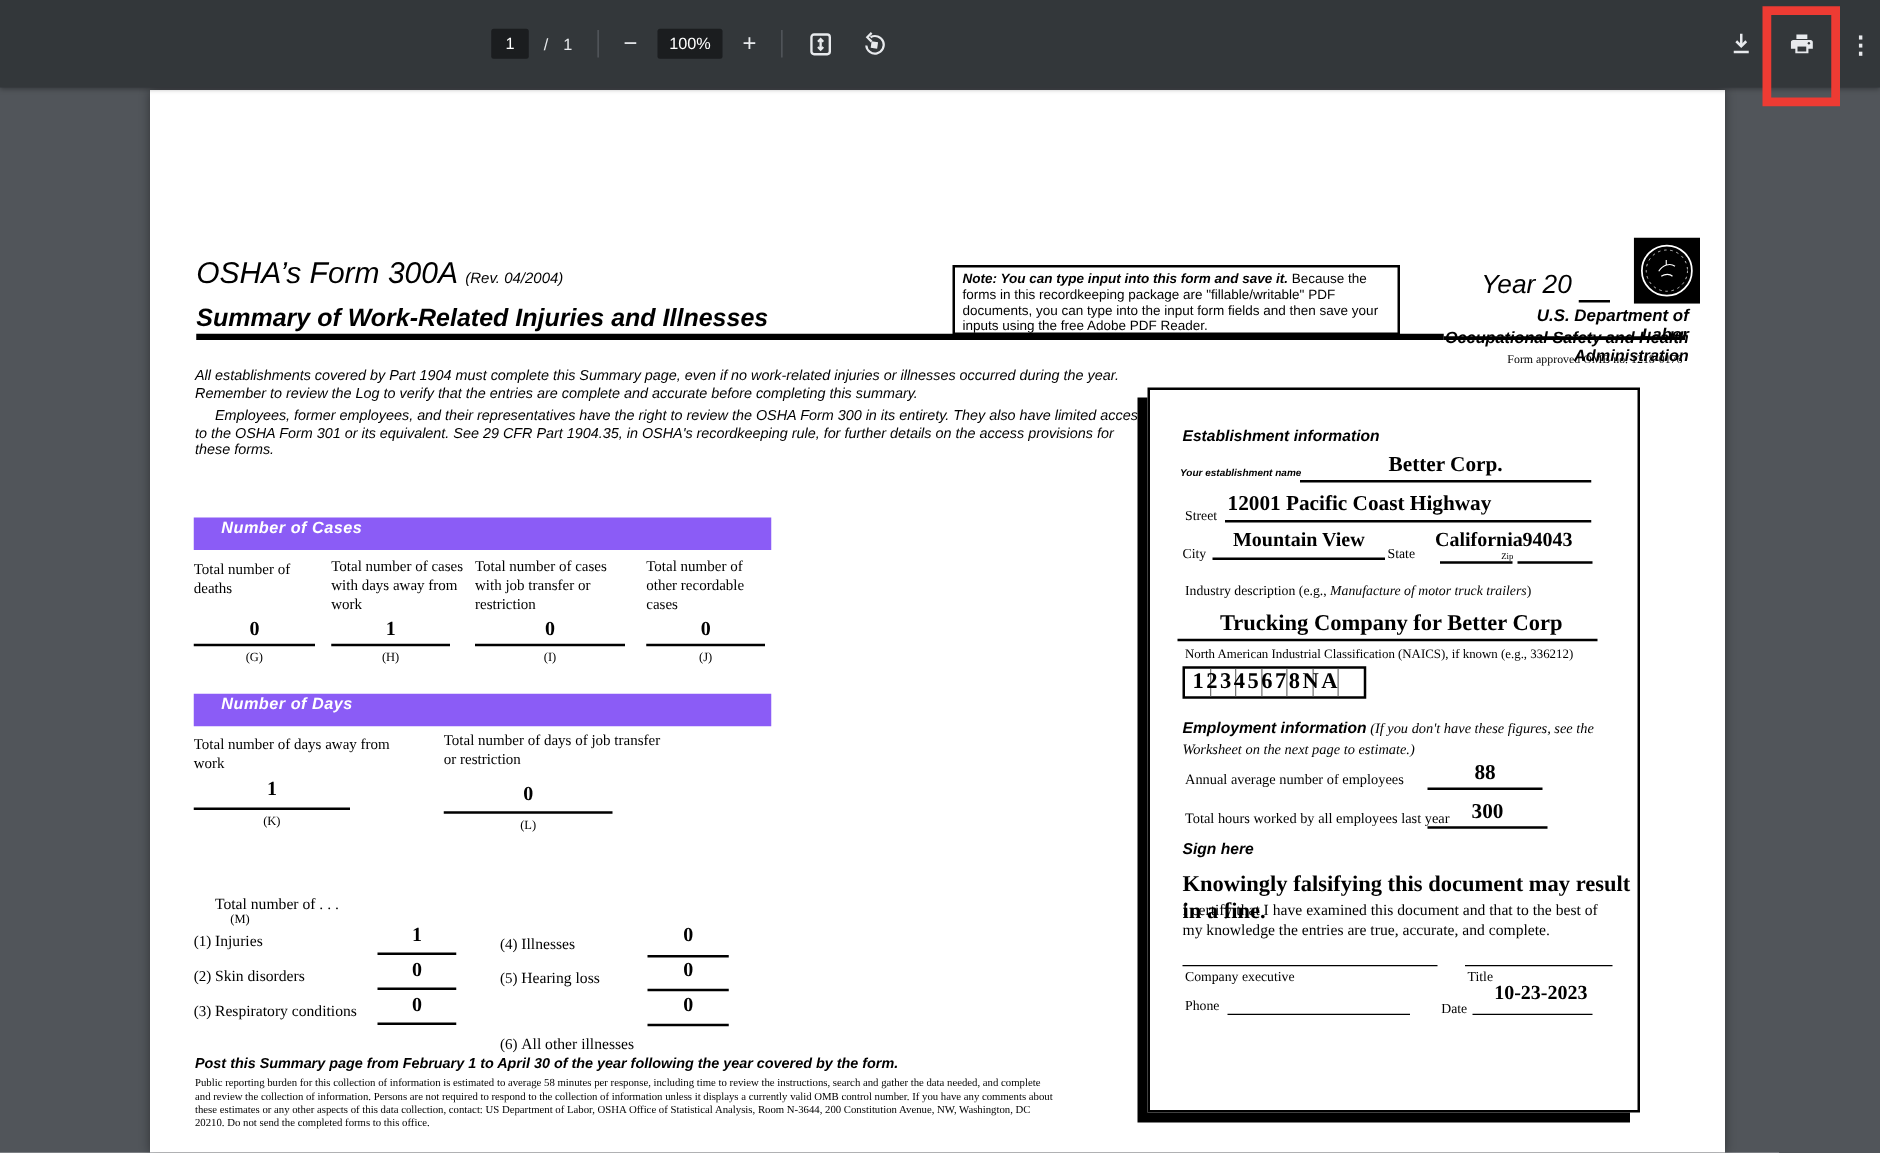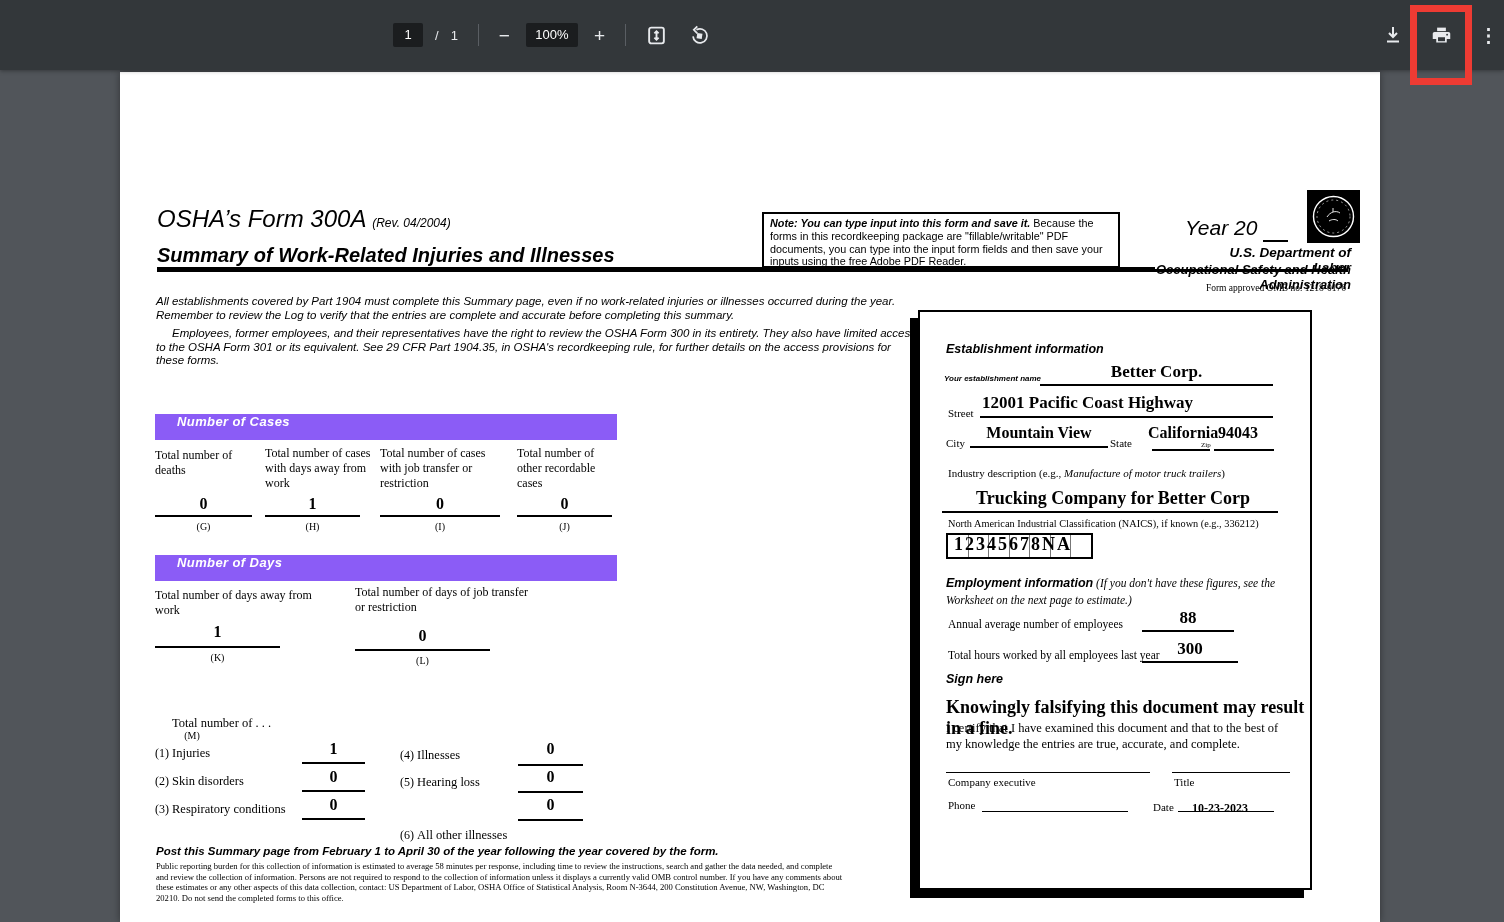--- a/index.html
+++ b/index.html
@@ -293,18 +293,18 @@
       <div class="abs serif" style="left:26px; top:409px; width:342px; font-size:12.5px; line-height:15.5px;">I certify that I have examined this document and that to the best of my knowledge the entries are true, accurate, and complete.</div>
 
       <div class="abs tline" style="left:26px; top:460px; width:204px;"></div>
       <div class="abs p-lbl" style="left:28px; top:464px;">Company executive</div>
       <div class="abs tline" style="left:252px; top:460px; width:118px;"></div>
       <div class="abs p-lbl" style="left:254px; top:464px;">Title</div>
 
       <div class="abs p-lbl" style="left:28px; top:487px;">Phone</div>
       <div class="abs tline" style="left:62px; top:499px; width:146px;"></div>
       <div class="abs p-lbl" style="left:233px; top:489px;">Date</div>
-      <div class="abs bval" style="left:250px; top:474px; width:100px; font-size:12px; text-align:center;margin-top:15px;">10-23-2023</div>
+      <div class="abs bval" style="left:250px; top:474px; width:100px; font-size:16px; text-align:right;">10-23-2023</div>
       <div class="abs tline" style="left:258px; top:499px; width:96px;"></div>
     </div>
 
   </div>
 </div>
 
 </body></html>

